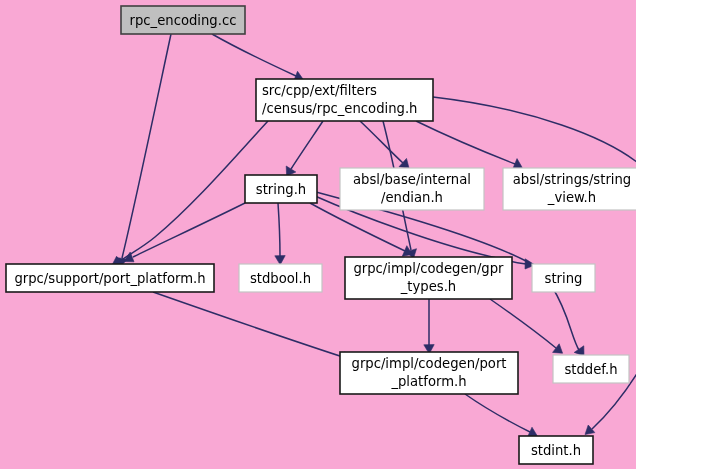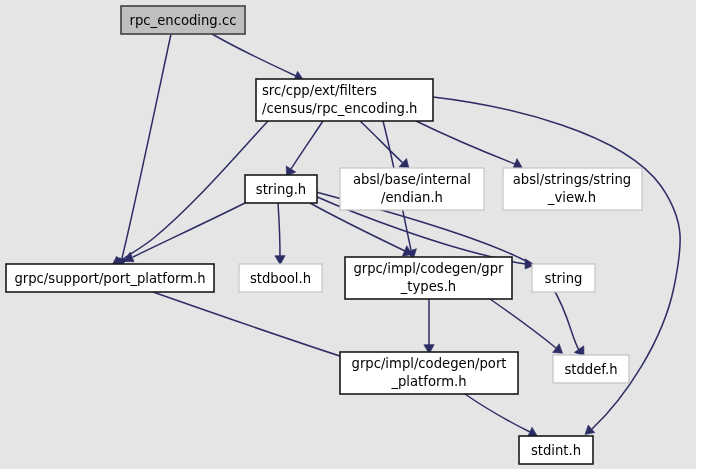--- a/index.html
+++ b/index.html
@@ -2,23 +2,23 @@
 <html><head>
 <meta charset="utf-8">
 <style>
   html, body {
     margin: 0;
     padding: 0;
     background: #ffffff;
   }
   #canvas-wrap {
     position: relative;
-    width: 696px;
+    width: 636px;
     height: 469px;
-    background: #e5e5e5;
+    background: #f9a8d4;
     overflow: hidden;
     font-family: "DejaVu Sans", sans-serif;
   }
   svg#graph {
     position: absolute;
     top: 0;
     left: 0;
     width: 704px;
     height: 469px;
     display: block;

